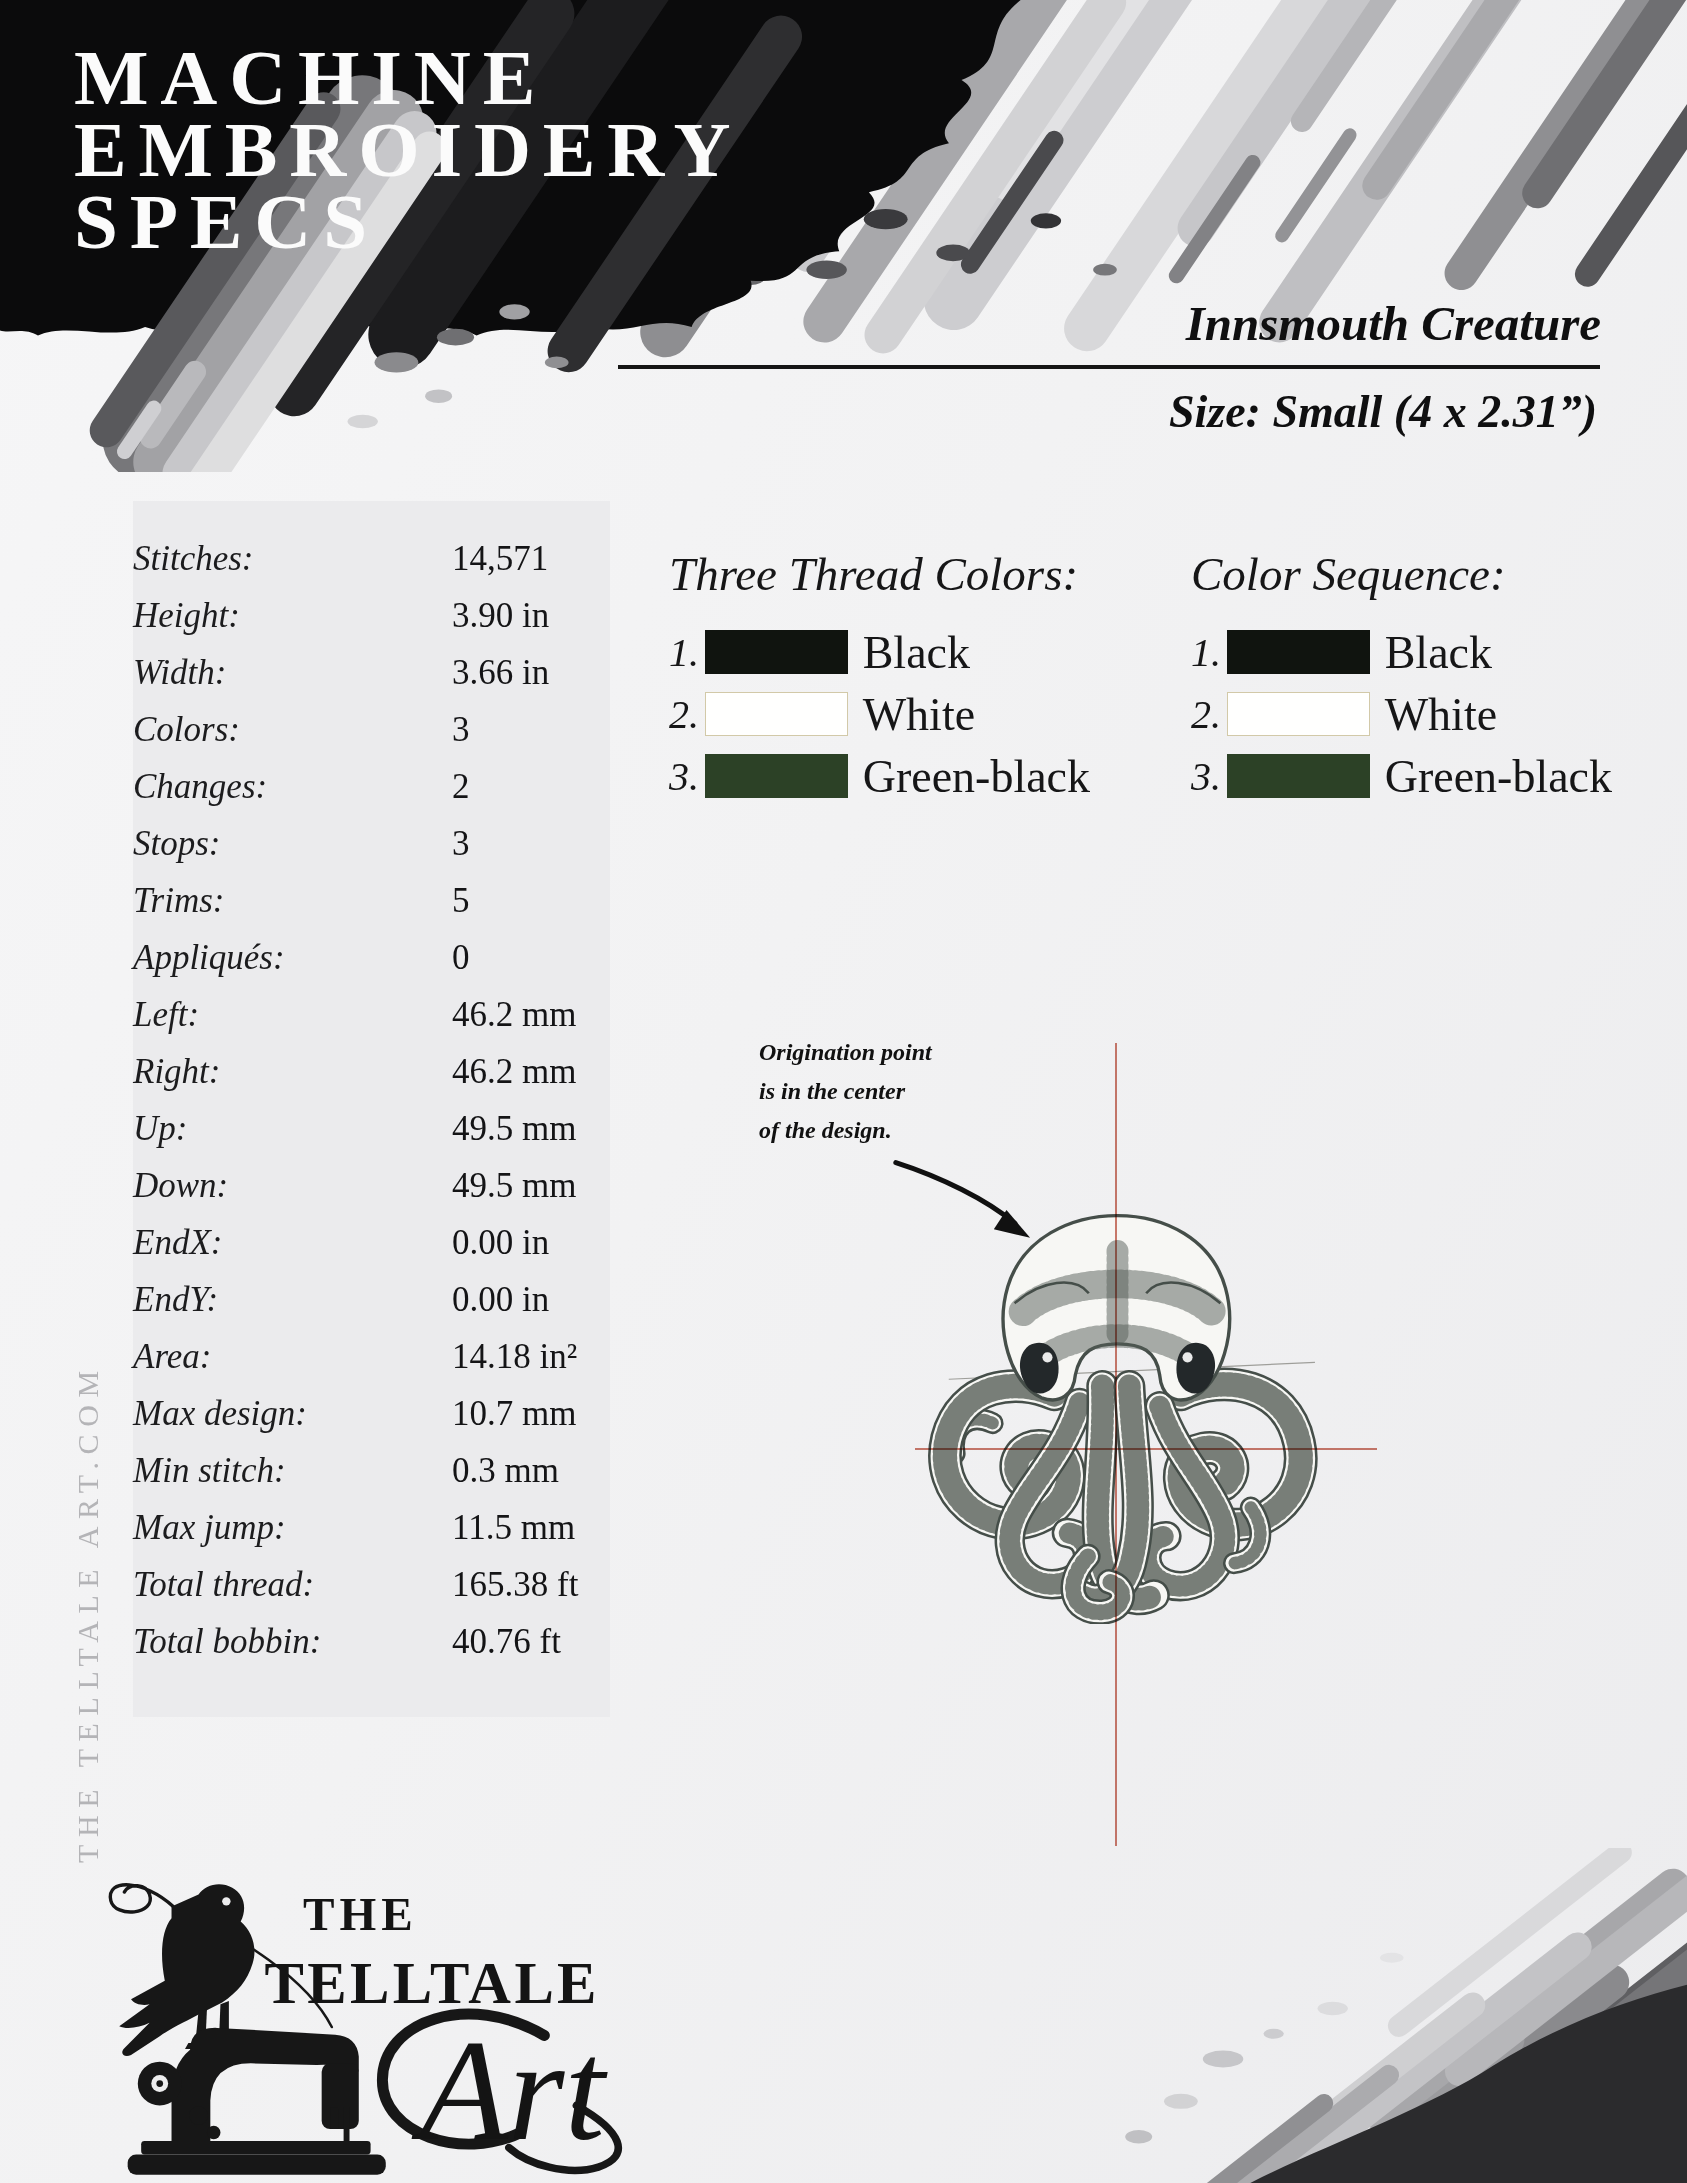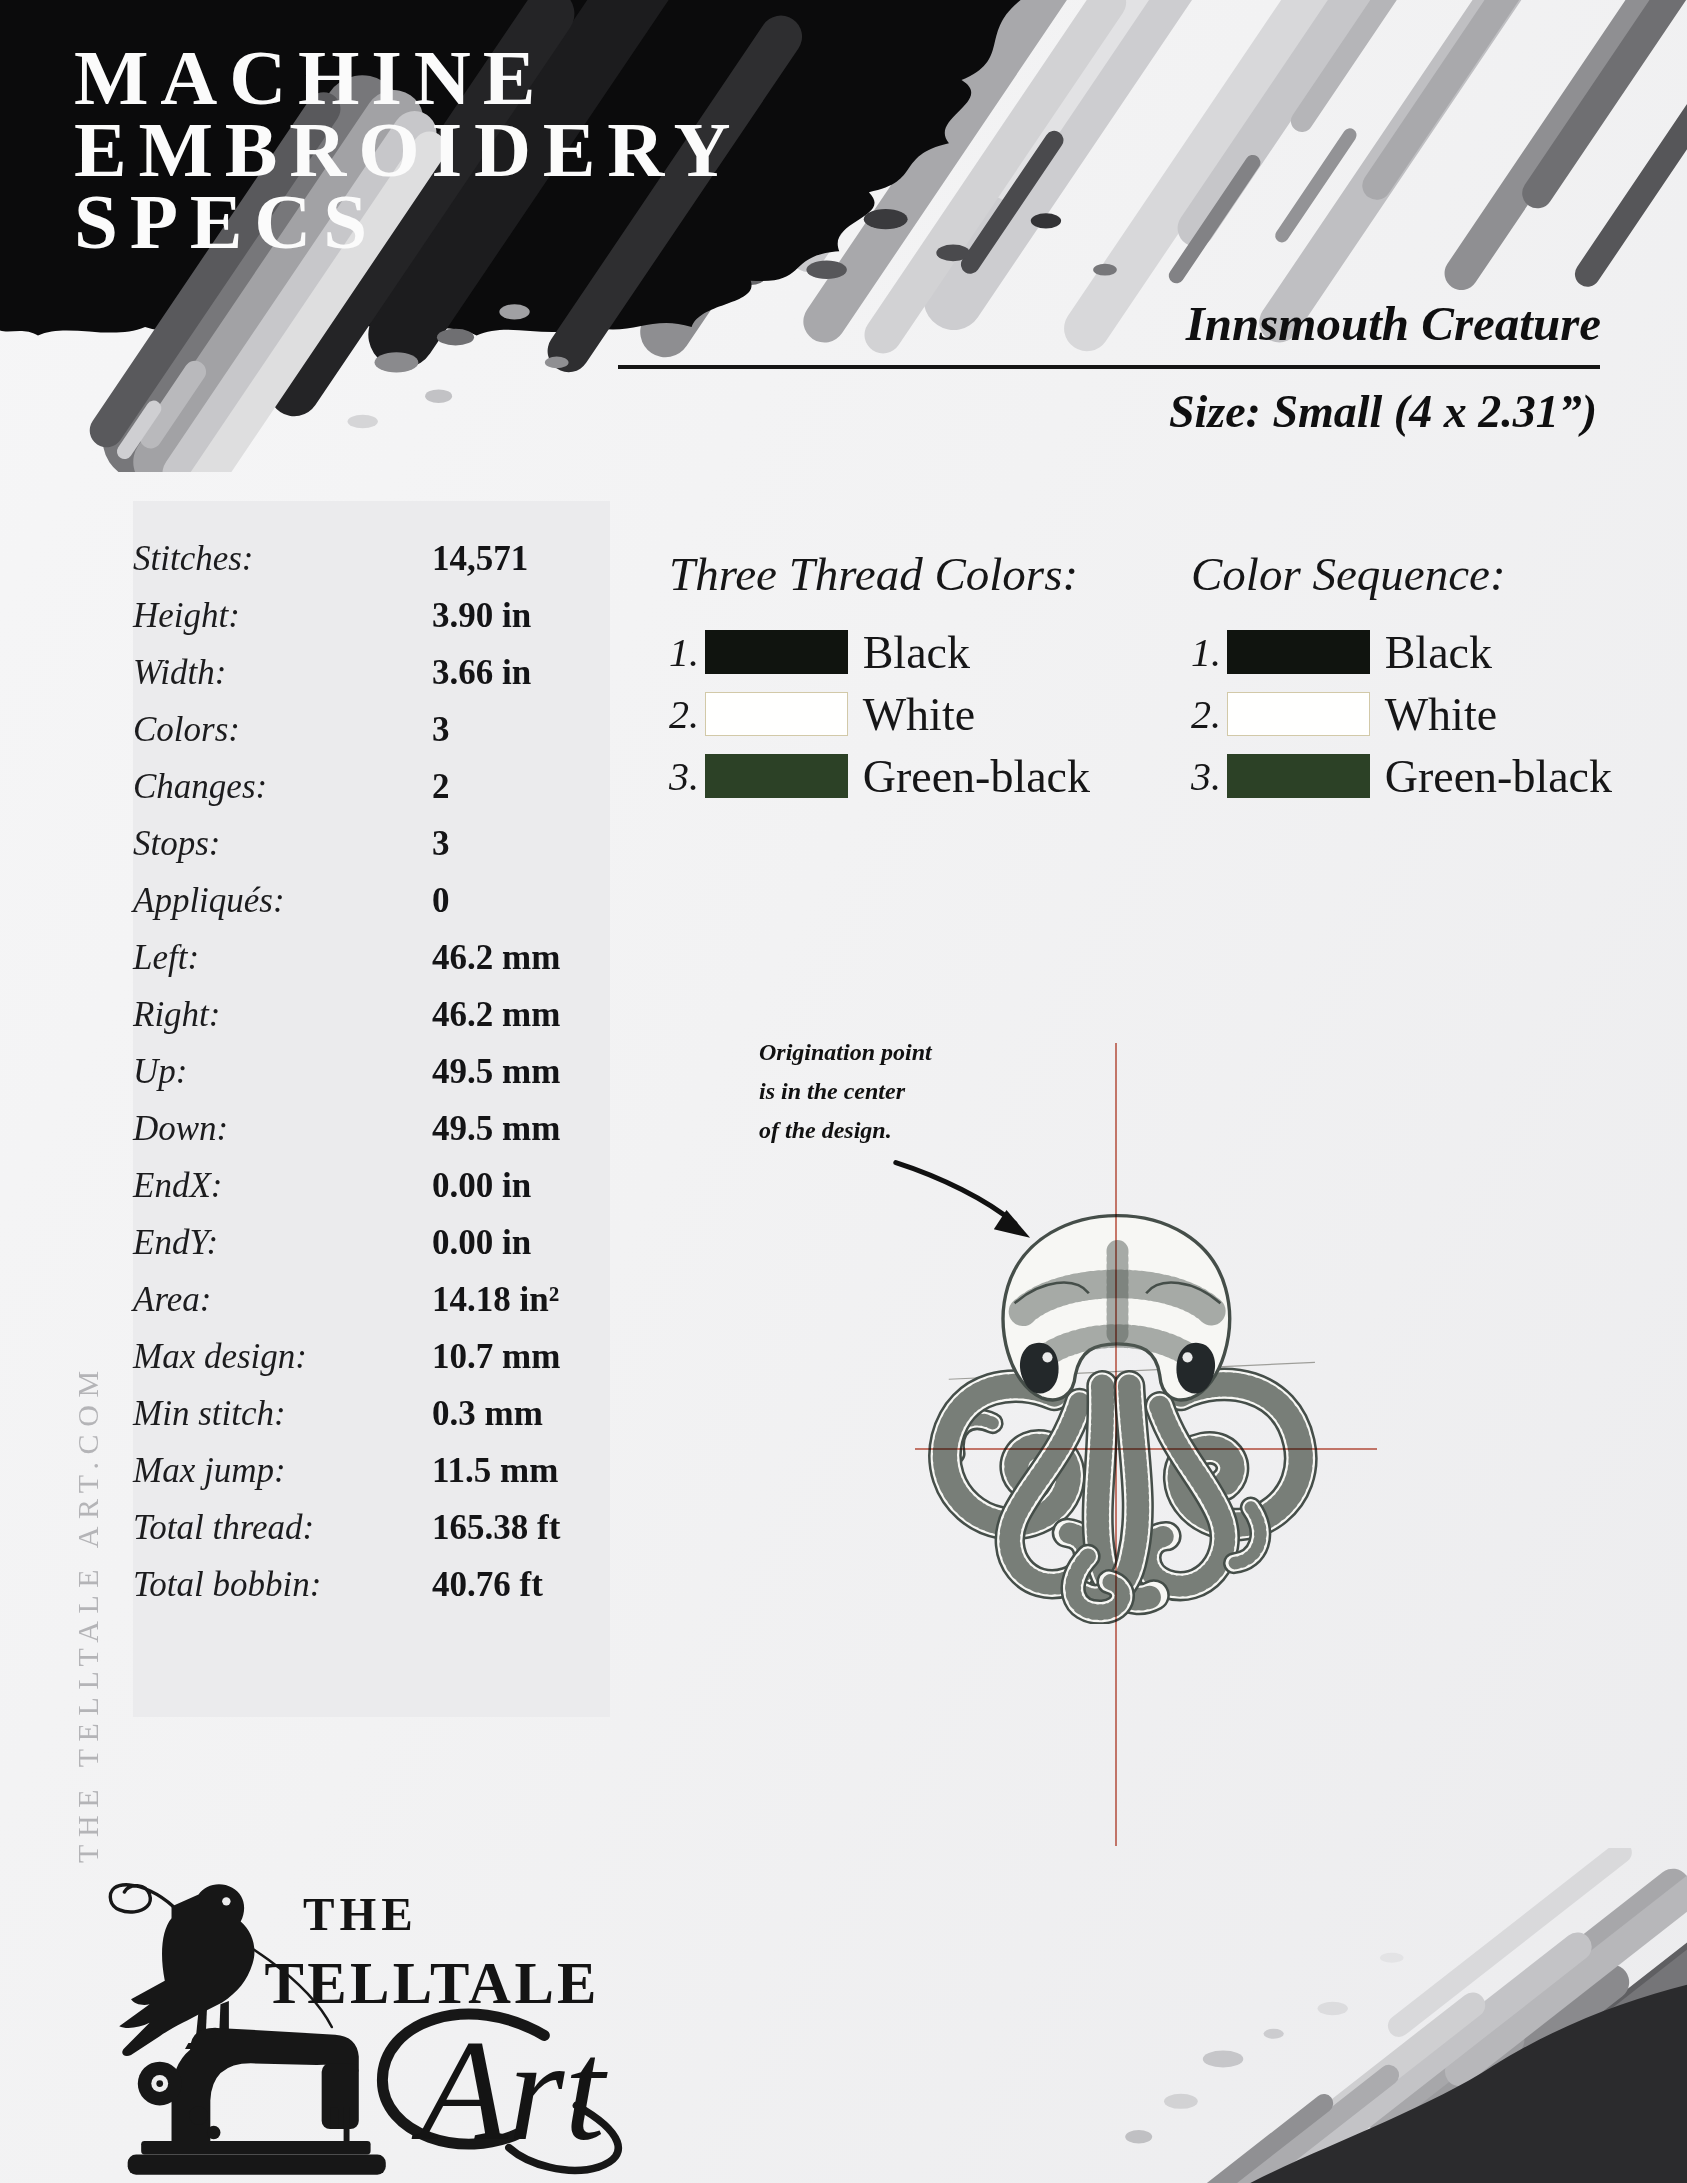--- a/index.html
+++ b/index.html
@@ -17,21 +17,21 @@
   
   #design-name{right:86px;top:295px;font-size:49px;font-style:italic;font-weight:bold;color:#0f0f10;}
   #header-rule{left:618px;top:365px;width:982px;height:4.2px;background:#151515;}
   #size-label{right:90px;top:385px;font-size:46px;font-style:italic;font-weight:bold;color:#0f0f10;}
 
   
   #stats-panel{left:133px;top:501px;width:477px;height:1216px;background:#ebebed;}
   #stats-rows{padding-top:29px;}
   .stat-row{display:flex;height:57px;line-height:57px;font-size:35px;}
   .stat-label{width:239px;text-align:left;font-style:italic;color:#1c1c1e;}
-  .stat-value{margin-left:60px;color:#141416;font-weight:bold;}
+  .stat-value{margin-left:80px;color:#141416;}
 
   
   .thread-col{width:472px;}
   #thread-colors{left:669px;top:547px;}
   #color-sequence{left:1191px;top:547px;}
   .thread-heading{font-size:47px;font-style:italic;color:#15151
 6;height:54px;margin-bottom:20px;}
   .thread-item{display:flex;align-items:center;height:62px;}
   .thread-num{width:34px;font-size:40px;font-style:italic;}
   .swatch{width:143px;height:44px;margin-left:1.7px;box-sizing:border-box;}
@@ -165,20 +165,24 @@
         </div>
       <div class="stat-row">
           <span class="stat-label">Changes:</span>
           <span class="stat-value">2</span>
         </div>
       <div class="stat-row">
           <span class="stat-label">Stops:</span>
           <span class="stat-value">3</span>
         </div>
       <div class="stat-row">
+          <span class="stat-label">Trims:</span>
+          <span class="stat-value">5</span>
+        </div>
+      <div class="stat-row">
           <span class="stat-label">Appliqués:</span>
           <span class="stat-value">0</span>
         </div>
       <div class="stat-row">
           <span class="stat-label">Left:</span>
           <span class="stat-value">46.2 mm</span>
         </div>
       <div class="stat-row">
           <span class="stat-label">Right:</span>
           <span class="stat-value">46.2 mm</span>

